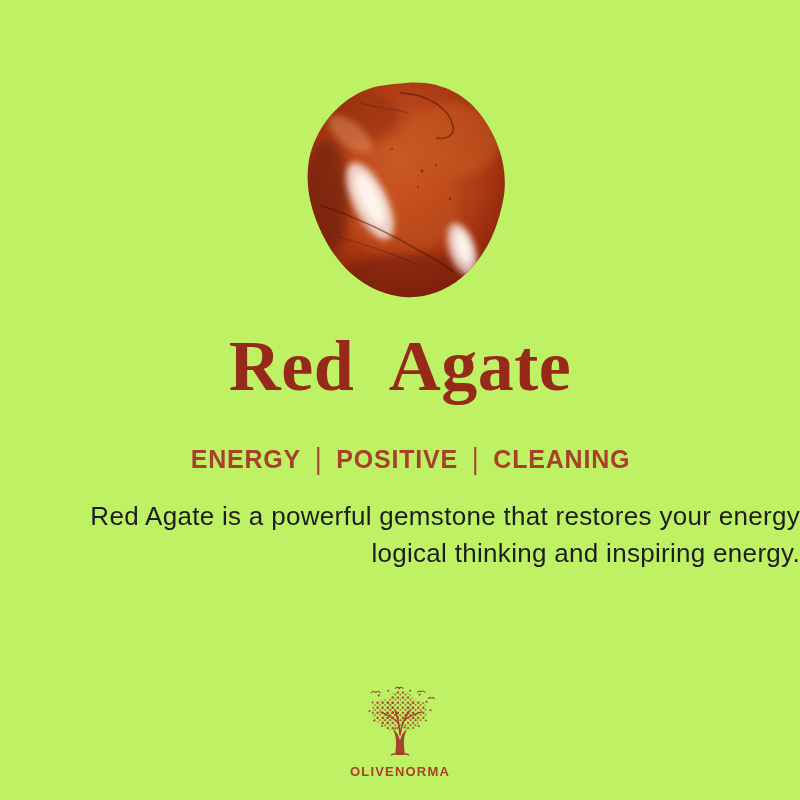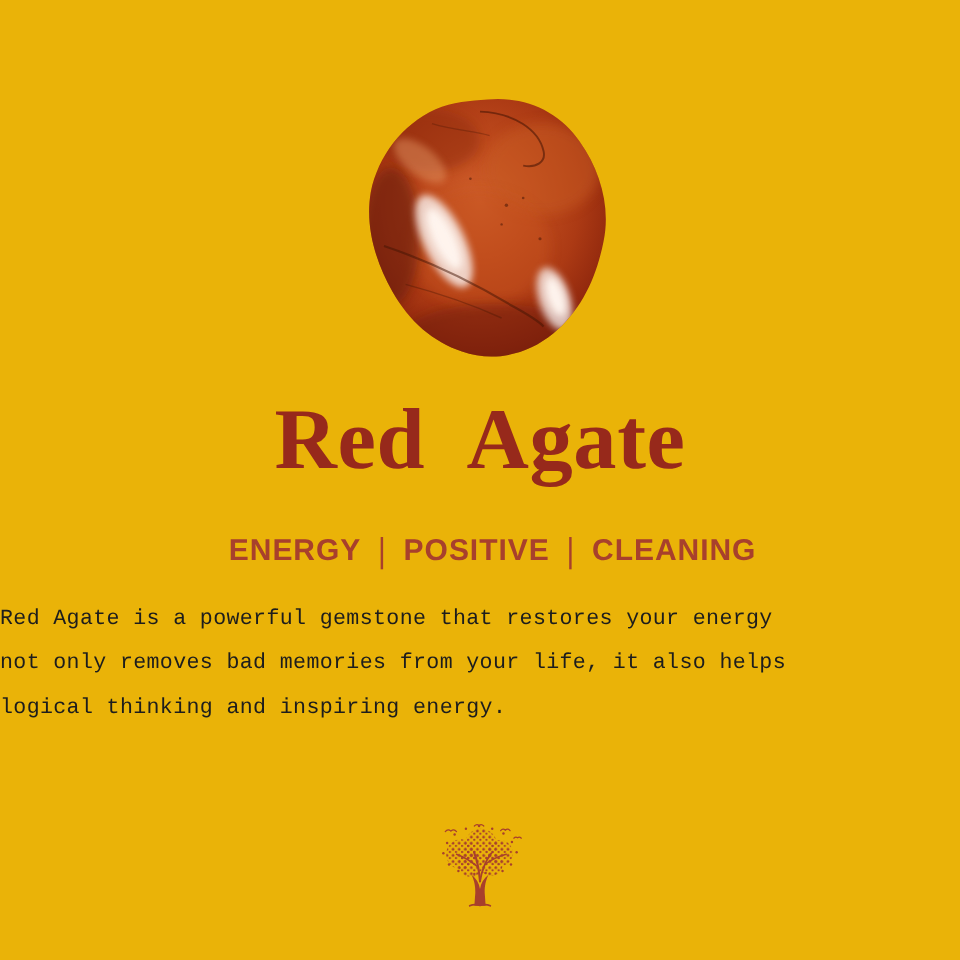--- a/index.html
+++ b/index.html
@@ -1,20 +1,20 @@
 <!DOCTYPE html>
 <html><head>
 <meta charset="utf-8">
 <style>
   * { margin:0; padding:0; box-sizing:border-box; }
   html,body { background:#ffffff; }
   .card {
     position:relative;
     width:800px; height:800px;
-    background:#eab308;
+    background:#bef264;
     overflow:hidden;
     font-family:"Liberation Serif", serif;
   }
   .stone-wrap {
     position:absolute; left:300px; top:79px;
     width:212px; height:220px;
   }
   .stone-wrap svg { width:100%; height:100%; display:block; }
   .title {
     position:absolute; top:330px; left:0; right:0;
@@ -39,23 +39,23 @@
     margin-left:21px;
   }
   .tags .sep {
     display:inline-block;
     padding:0 14px;
     font-weight:400;
     transform:scaleY(1.15);
   }
   .description {
     position:absolute; top:498px; left:0; right:0;
-    text-align:left;
-    font-family:Liberation Mono, monospace;
-    font-size:18px;
+    text-align:right;
+    font-family:Liberation Sans, sans-serif;
+    font-size:26px;
     color:#1D1D1D;
     letter-spacing:0.3px;
   }
   .description .line {
     line-height:37px;
     white-space:nowrap;
   }
   .brand {
     position:absolute; top:686px; left:0; right:0;
     text-align:center;
@@ -124,21 +124,20 @@
   </div>
 
   <h1 class="title">Red Agate</h1>
 
   <div class="tags">
     <span>ENERGY</span><span class="sep">|</span><span>POSITIVE</span><span class="sep">|</span><span>CLEANING</span>
   </div>
 
   <div class="description">
     <div class="line">Red Agate is a powerful gemstone that restores your energy</div>
-    <div class="line">not only removes bad memories from your life, it also helps</div>
     <div class="line">logical thinking and inspiring energy.</div>
   </div>
 
   <div class="brand">
     <svg viewBox="0 0 100 92">
       <defs>
         <pattern id="leafdots" width="6.5" height="6.5" patternUnits="userSpaceOnUse">
           <circle cx="1.8" cy="1.8" r="1.5" fill="#A8402C"></circle>
           <circle cx="4.9" cy="4.6" r="1.2" fill="#A8402C"></circle>
         </pattern>
@@ -175,15 +174,16 @@
       </g>
       <g stroke="#A8402C" fill="none" stroke-linecap="round">
         <path d="M50,62 C49,50 48,42 44,32" stroke-width="2.2"></path>
         <path d="M50,62 C52,50 56,40 62,32" stroke-width="2"></path>
         <path d="M47,46 C40,40 33,36 25,33" stroke-width="1.6"></path>
         <path d="M55,44 C63,38 70,35 78,33" stroke-width="1.6"></path>
       </g>
       <path d="M44,88 L45,74 C45,66 44,62 41,55 C46,59 49,64 50,70 C51,64 54,59 59,55 C56,62 55,66 55,74 L56,88 Z" fill="#A8402C"></path>
       <path d="M39,88 C43,86 47,86.5 50,87.5 C53,86.5 57,86 61,88" stroke="#A8402C" stroke-width="1.8" fill="none" stroke-linecap="round"></path>
     </svg>
+    <div class="brand-name">OLIVENORMA</div>
   </div>
 
 </div>
 
 </body></html>

